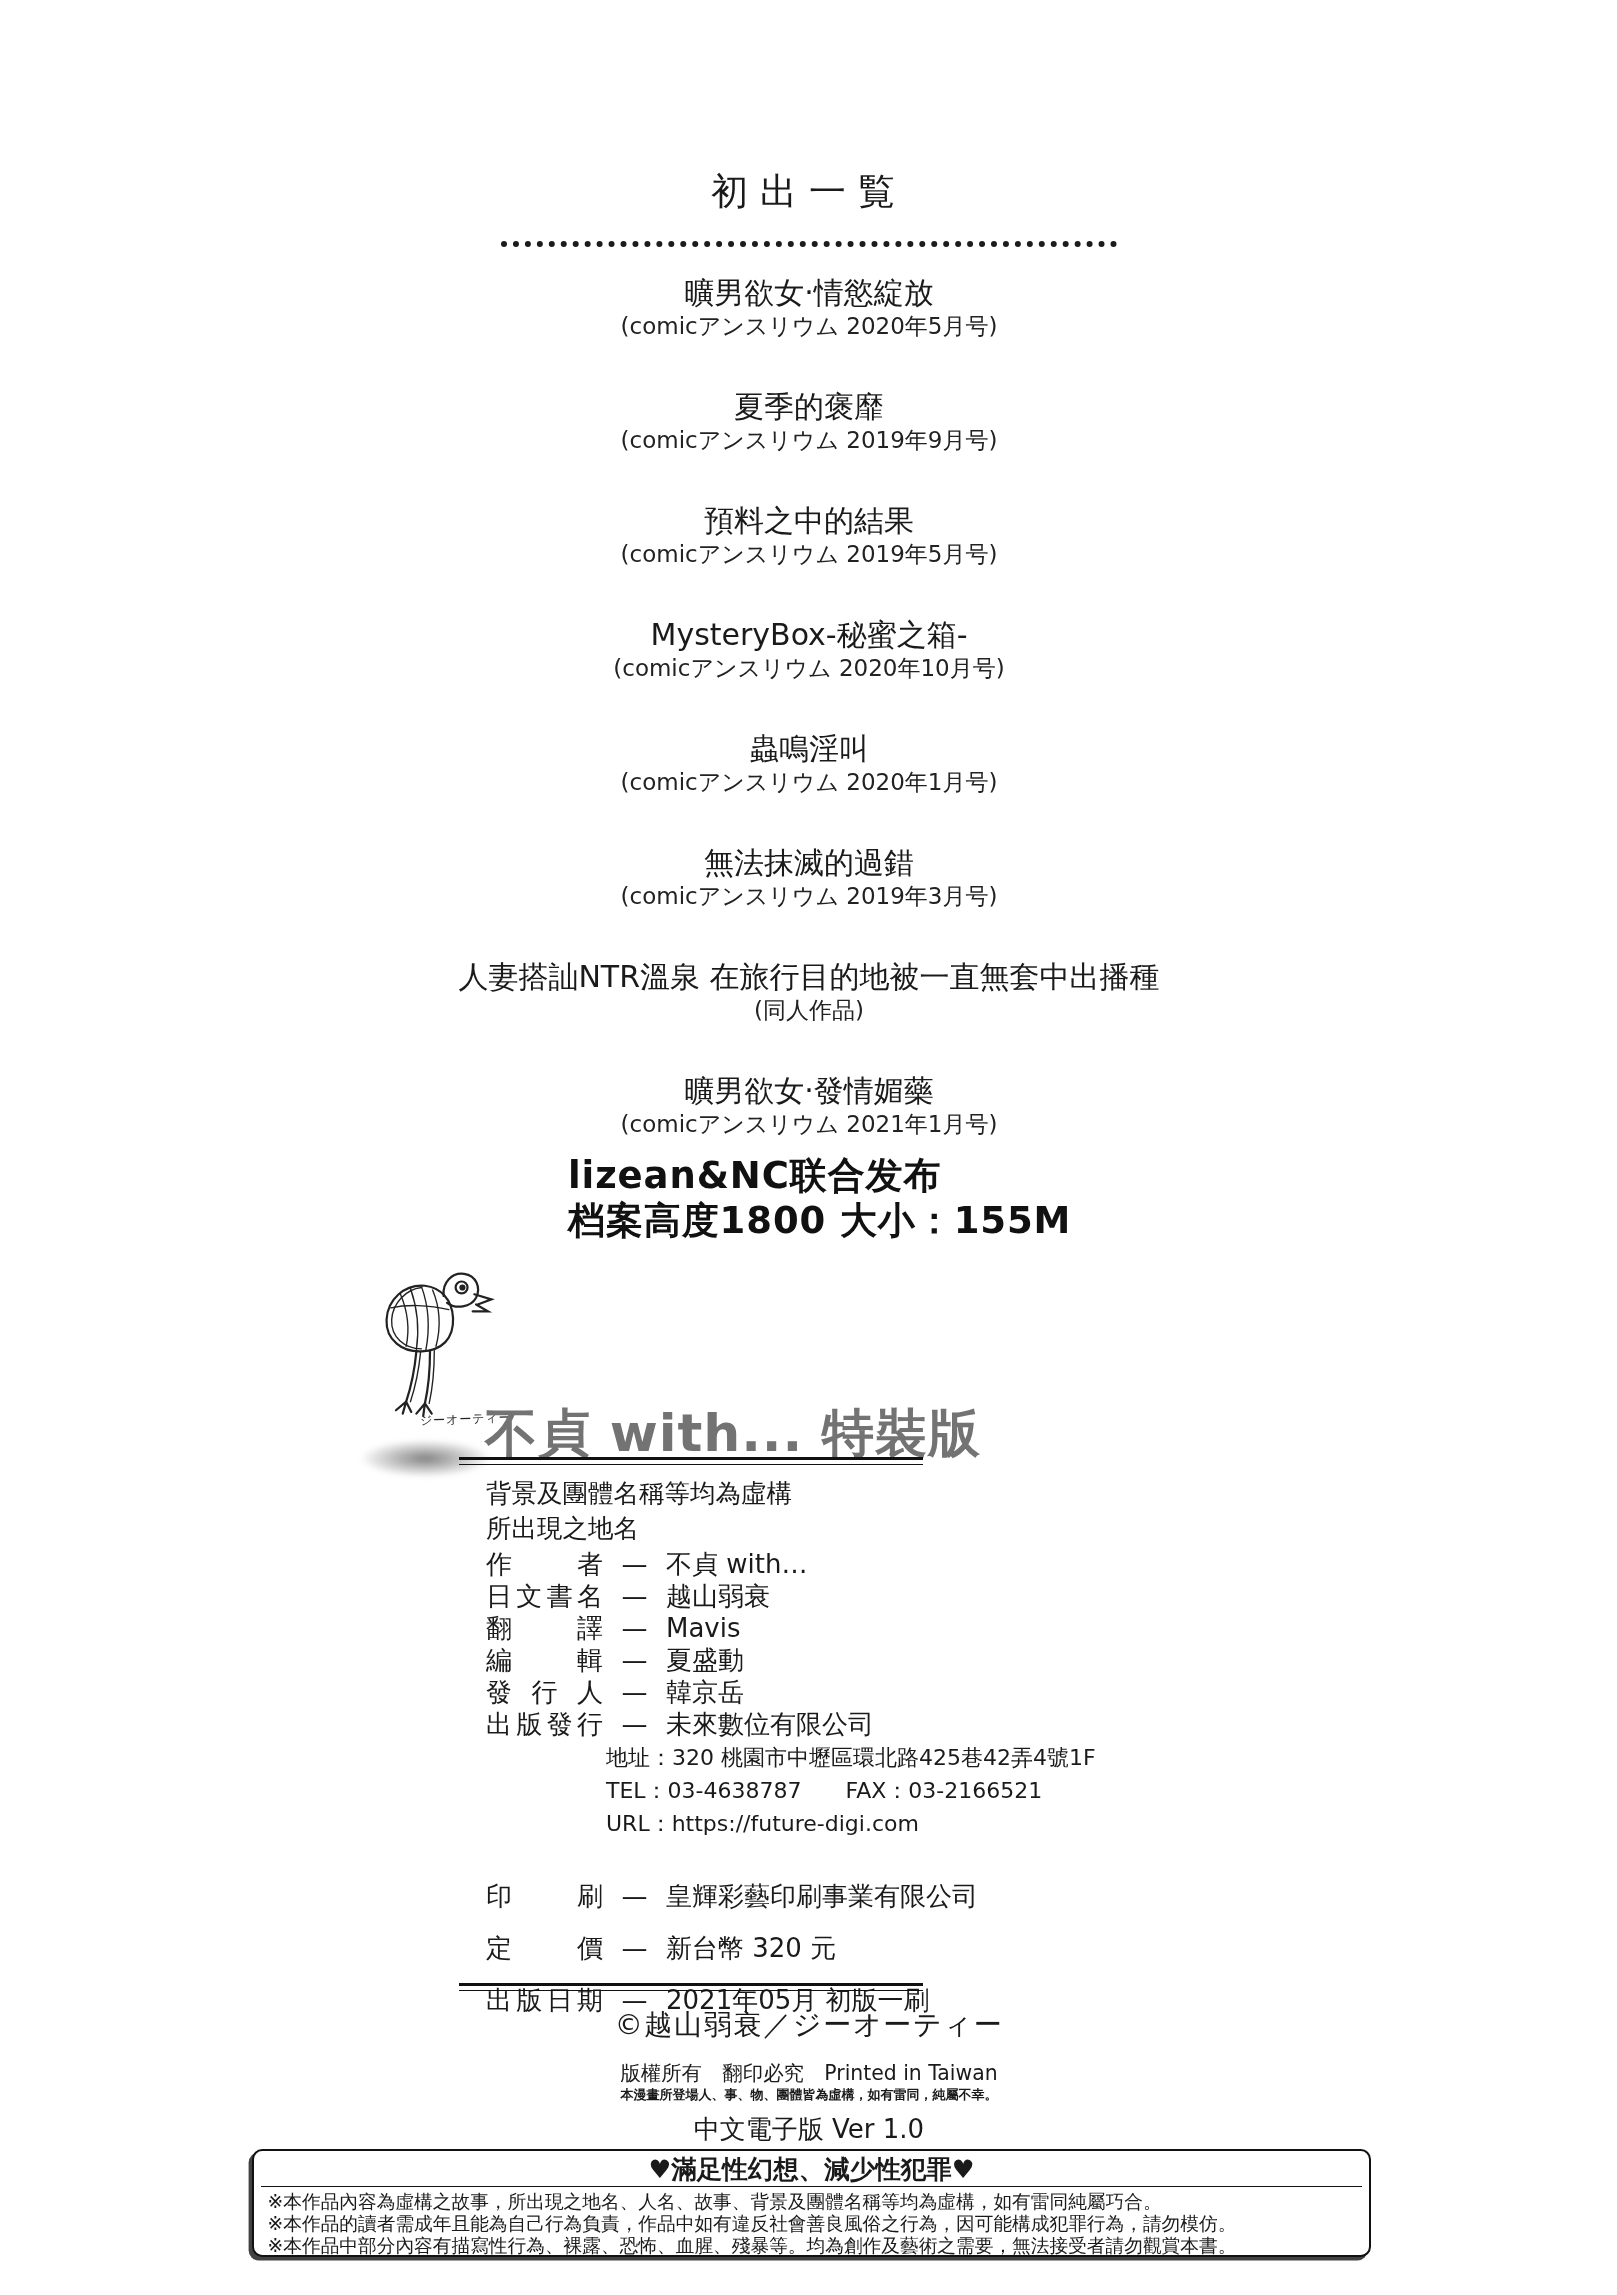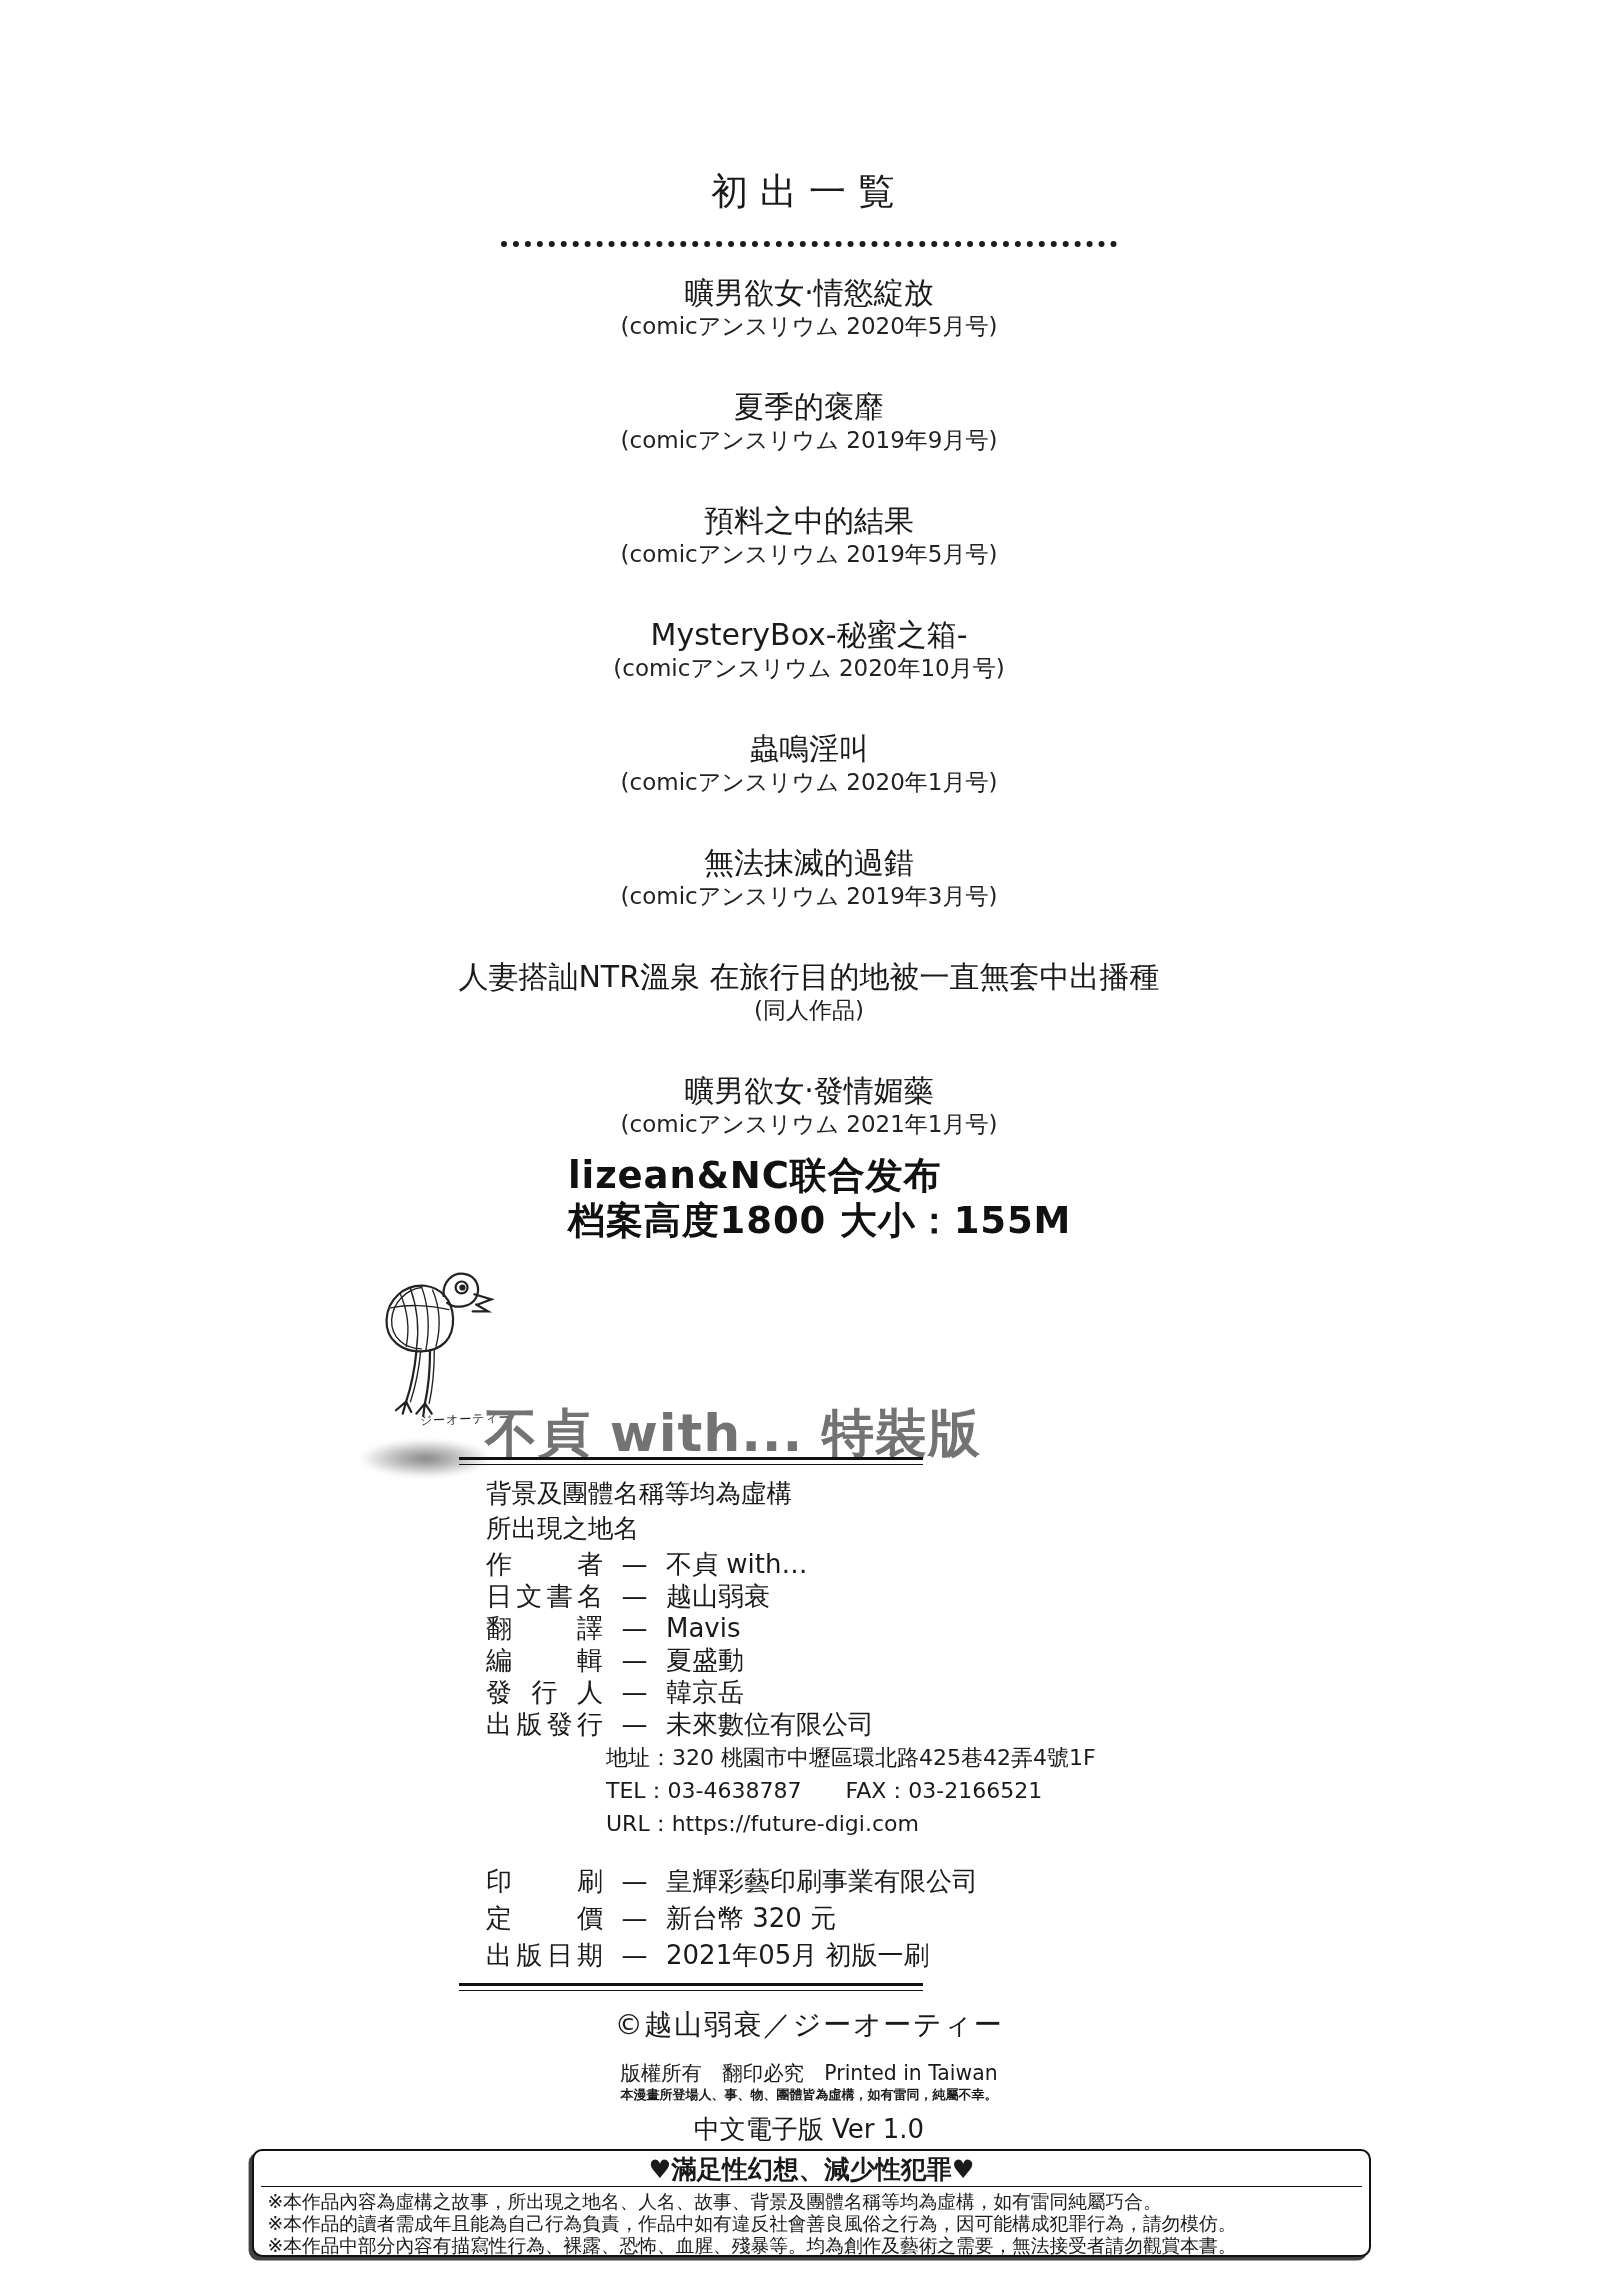--- a/index.html
+++ b/index.html
@@ -55,21 +55,21 @@
     border-top:3.4px solid #111;border-bottom:1.7px solid #111;
   }
   #title-divider{top:1457px;}
   #colophon-divider{top:1983px;}
   .publisher-lines{
     position:absolute;left:486px;top:1476px;
     font-size:25.5px;line-height:35px;
   }
   .credits{position:absolute;left:486px;top:1549px;width:680px;}
   .credit-row{display:flex;align-items:flex-start;height:32px;font-size:26px;line-height:31px;}
-  .credit-row.tall{height:37px;}
+  .credit-row.tall{height:37px;margin-top:15px;}
   .row-label{width:117px;text-align:justify;text-align-last:justify;}
   .row-dash{width:63px;text-align:center;}
   .row-value{flex:1;}
   .sub-lines{margin-left:120px;font-size:22px;line-height:33px;height:99px;}
   .credits-spacer{height:25.5px;}
   .center-line{position:absolute;left:0;width:100%;text-align:center;}
   #copyright-line{top:2006px;font-size:28px;letter-spacing:1.7px;}
   #rights-line{top:2059px;font-size:20.4px;}
   #fiction-line{top:2086px;font-size:13px;font-weight:bold;}
   #version-line{top:2112px;font-size:26px;font-weight:500;}

